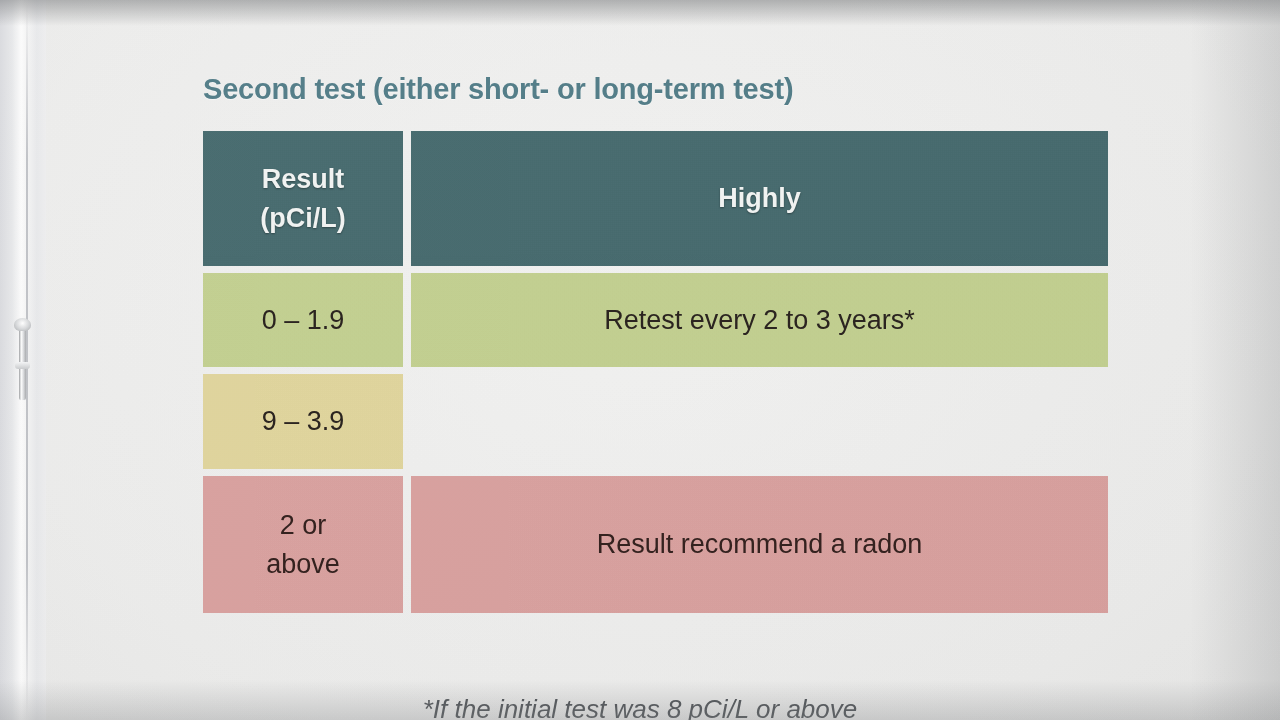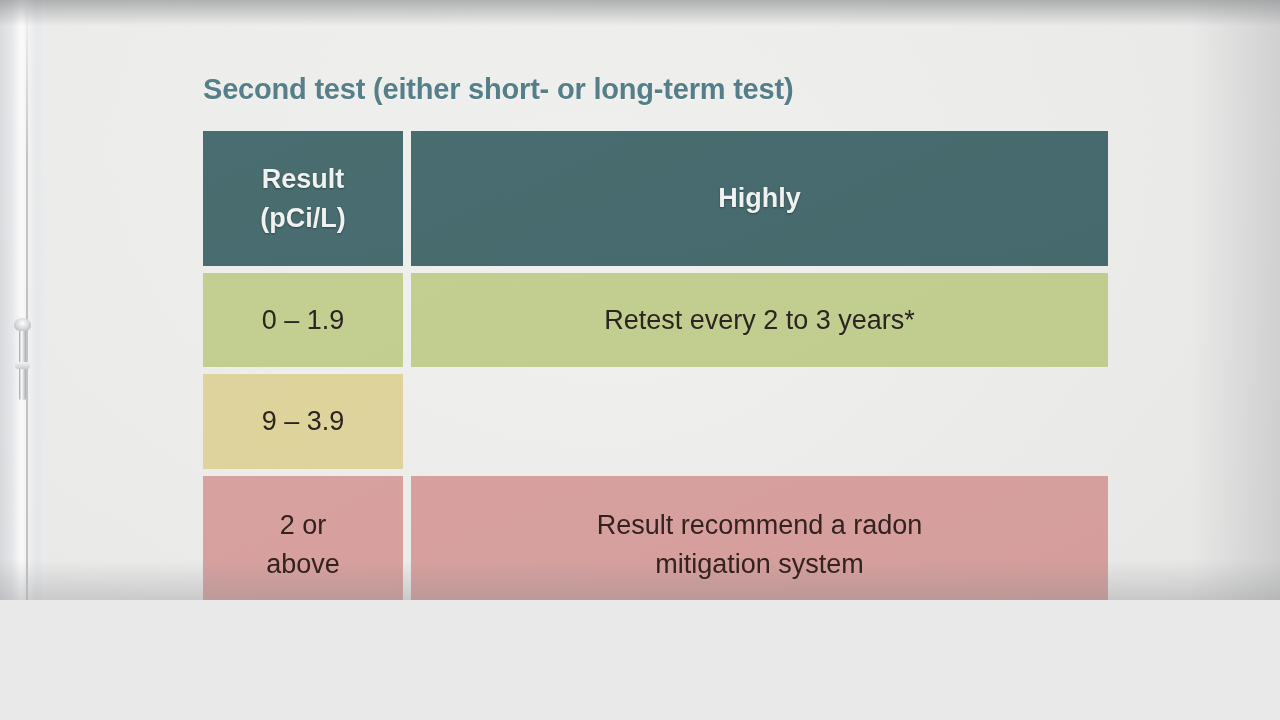--- a/index.html
+++ b/index.html
@@ -11,21 +11,21 @@
   }
   body {
     font-family: "Liberation Sans", sans-serif;
     background: #e9e9e9;
   }
 
   
   #page {
     position: relative;
     width: 1280px;
-    height: 600px;
+    height: 720px;
     background:
       radial-gradient(ellipse 1100px 820px at 640px 300px, #f2f2f1 0%, #ececeb 58%, #e4e4e3 100%);
     overflow: hidden;
   }
   
   #vignette-top {
     position: absolute; left: 0; top: 0; width: 1280px; height: 26px;
     background: linear-gradient(to bottom, rgba(120,122,124,0.55), rgba(160,162,164,0.0));
     pointer-events: none;
   }
@@ -210,21 +210,20 @@
     <div class="row row-pink">
       <div class="cell cell-result">
         <div class="cell-text">
           <div>2 or</div>
           <div>above</div>
         </div>
       </div>
       <div class="cell cell-action">
         <div class="cell-text">
           <div>Result recommend a radon</div>
-          <div>mitigation system</div>
         </div>
       </div>
     </div>
 
   </div>
 
   <div id="footnote">*If the initial test was 8 pCi/L or above</div>
 
   <div id="vignette-top"></div>
   <div id="vignette-bottom"></div>

